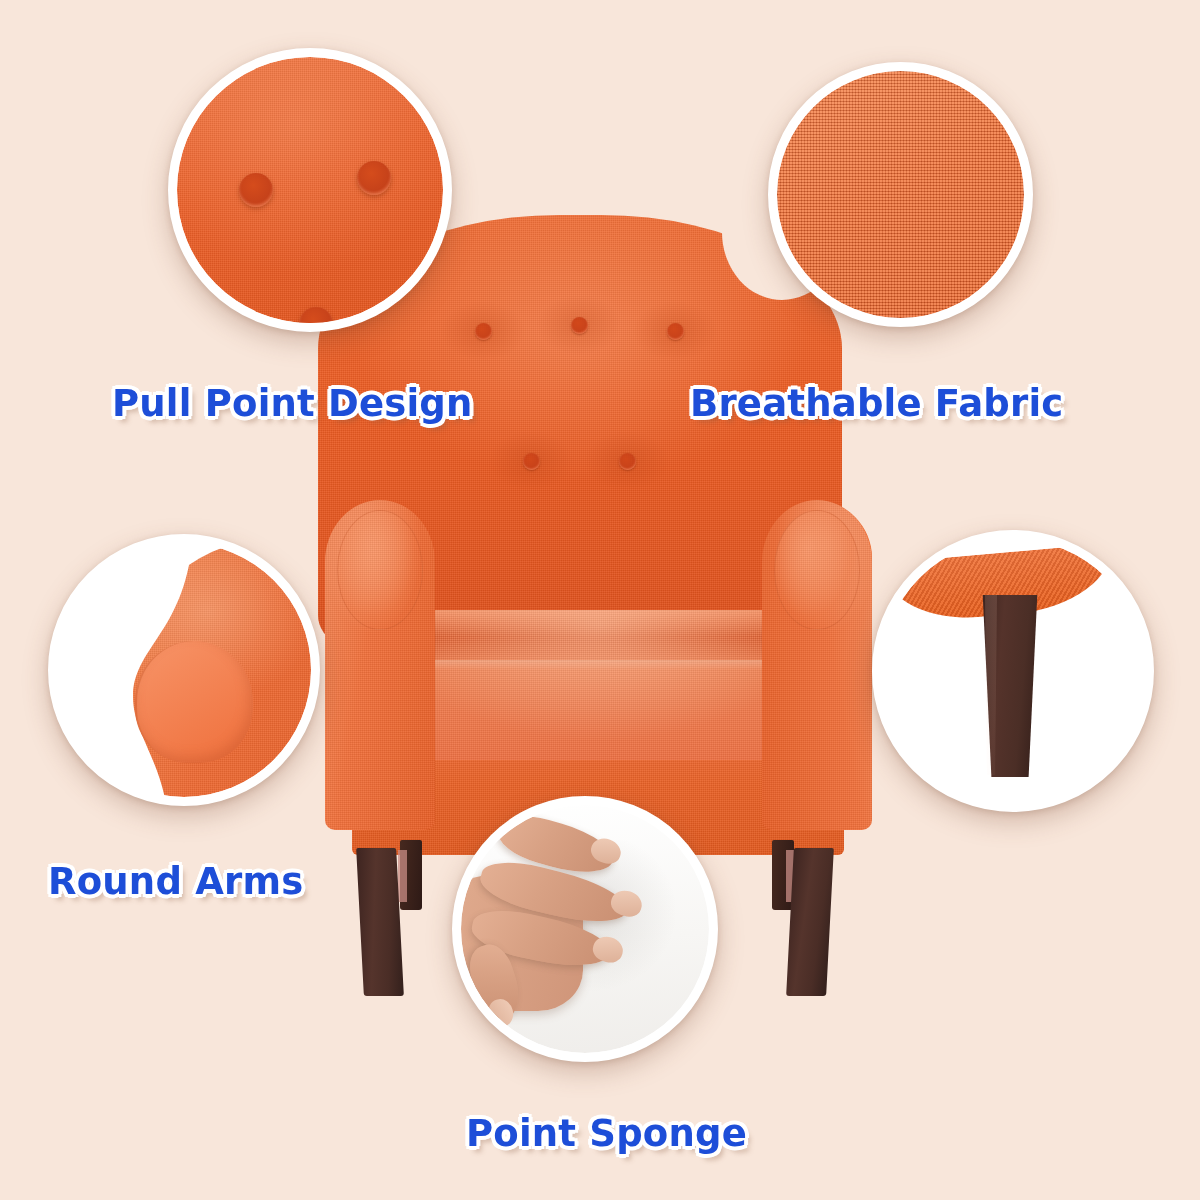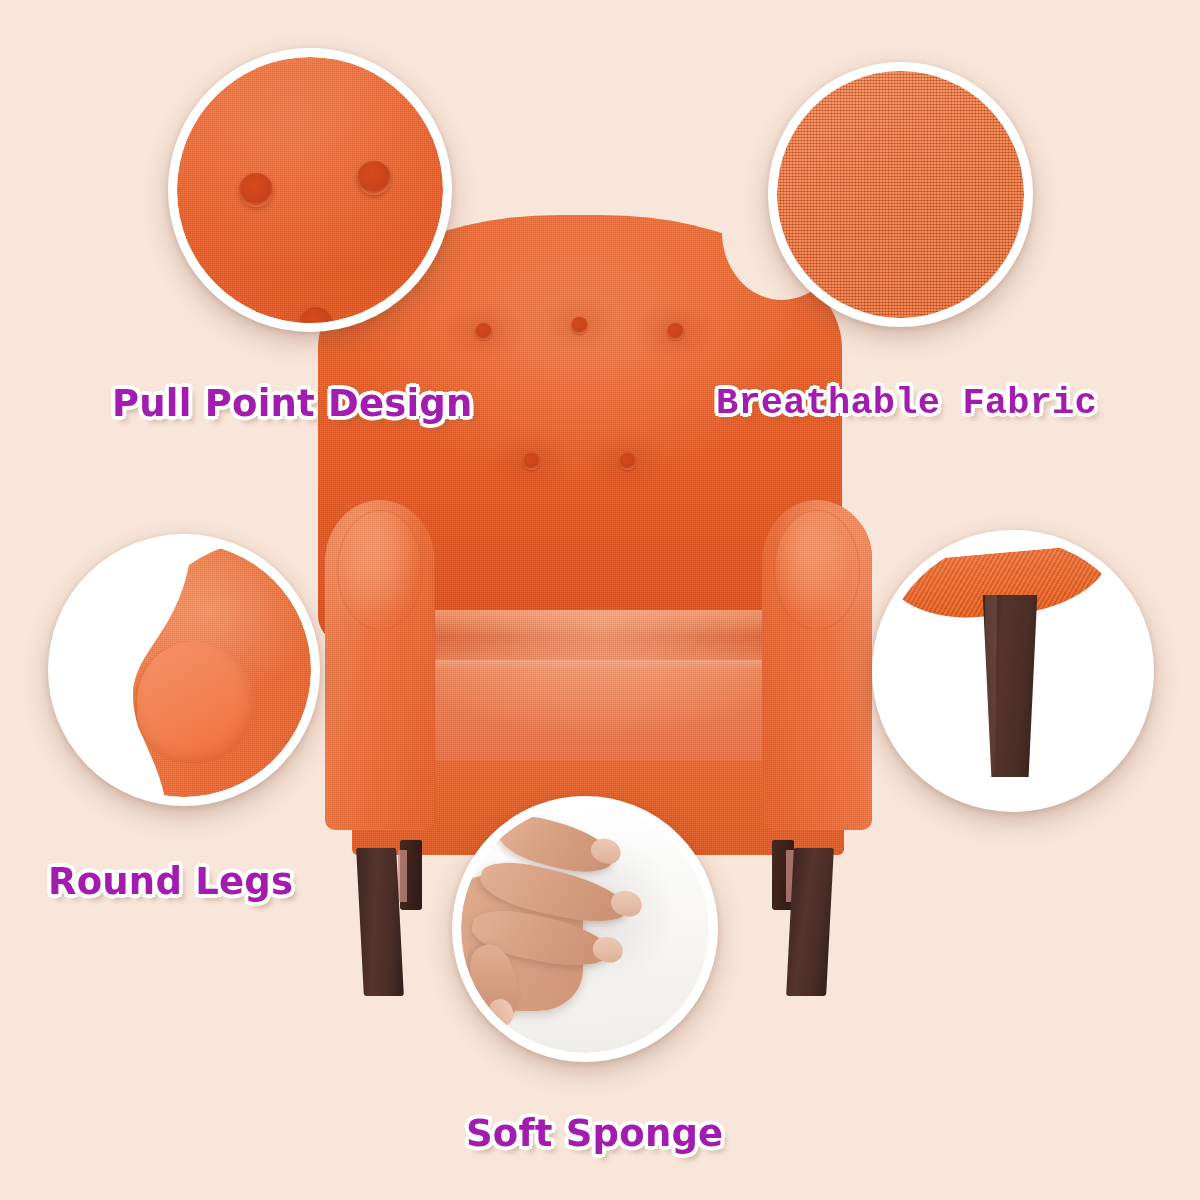--- a/index.html
+++ b/index.html
@@ -195,32 +195,32 @@
     background:linear-gradient(110deg,#e2ad90,#cf9579);
     border-radius:40% 22% 30% 46%;
     box-shadow:0 4px 10px rgba(120,85,65,.26);
   }
 
   
   .label {
     position:absolute;
     font-size:37px;
     font-weight:bold;
-    color:#a21caf;
+    color:#1d4ed8;
     letter-spacing:.2px;
     white-space:nowrap;
     text-shadow:
       -3px -3px 0 #fff,  3px -3px 0 #fff,
       -3px  3px 0 #fff,  3px  3px 0 #fff,
       -4px  0   0 #fff,  4px  0   0 #fff,
        0   -4px 0 #fff,  0    4px 0 #fff,
        5px  6px 5px rgba(140,95,70,.35);
   }
   .lb-pull { left:112px;  top:382px; }
-  .lb-fab  { left:716px;  top:382px;font-family:Liberation Mono, monospace; }
+  .lb-fab  { left:690px;  top:382px; }
   .lb-arm  { left:48px;   top:860px; }
   .lb-leg  { left:836px;  top:860px; }
   .lb-spg  { left:466px;  top:1112px; }
 </style>
 </head>
 <body>
 
 <div id="stage">
 
   <div class="chair">
@@ -315,16 +315,16 @@
       <div class="finger" style="left:10px;  top:112px; width:140px; height:44px; border-radius:40% 52% 52% 40%/46% 52% 52% 46%; transform:rotate(12deg);"></div>
       <div class="nail" style="left:132px; top:132px; width:30px; height:25px; transform:rotate(16deg);"></div>
 
       <div class="finger" style="left:-4px; top:156px; width:76px; height:42px; border-radius:40% 52% 52% 40%/46% 52% 52% 46%; transform:rotate(72deg);"></div>
       <div class="nail" style="left:26px;  top:196px; width:28px; height:24px; transform:rotate(76deg);"></div>
     </div>
   </div>
 
   <div class="label lb-pull">Pull Point Design</div>
   <div class="label lb-fab">Breathable Fabric</div>
-  <div class="label lb-arm">Round Legs</div>
-  <div class="label lb-spg">Soft Sponge</div>
+  <div class="label lb-arm">Round Arms</div>
+  <div class="label lb-spg">Point Sponge</div>
 
 </div>
 
 </body></html>

